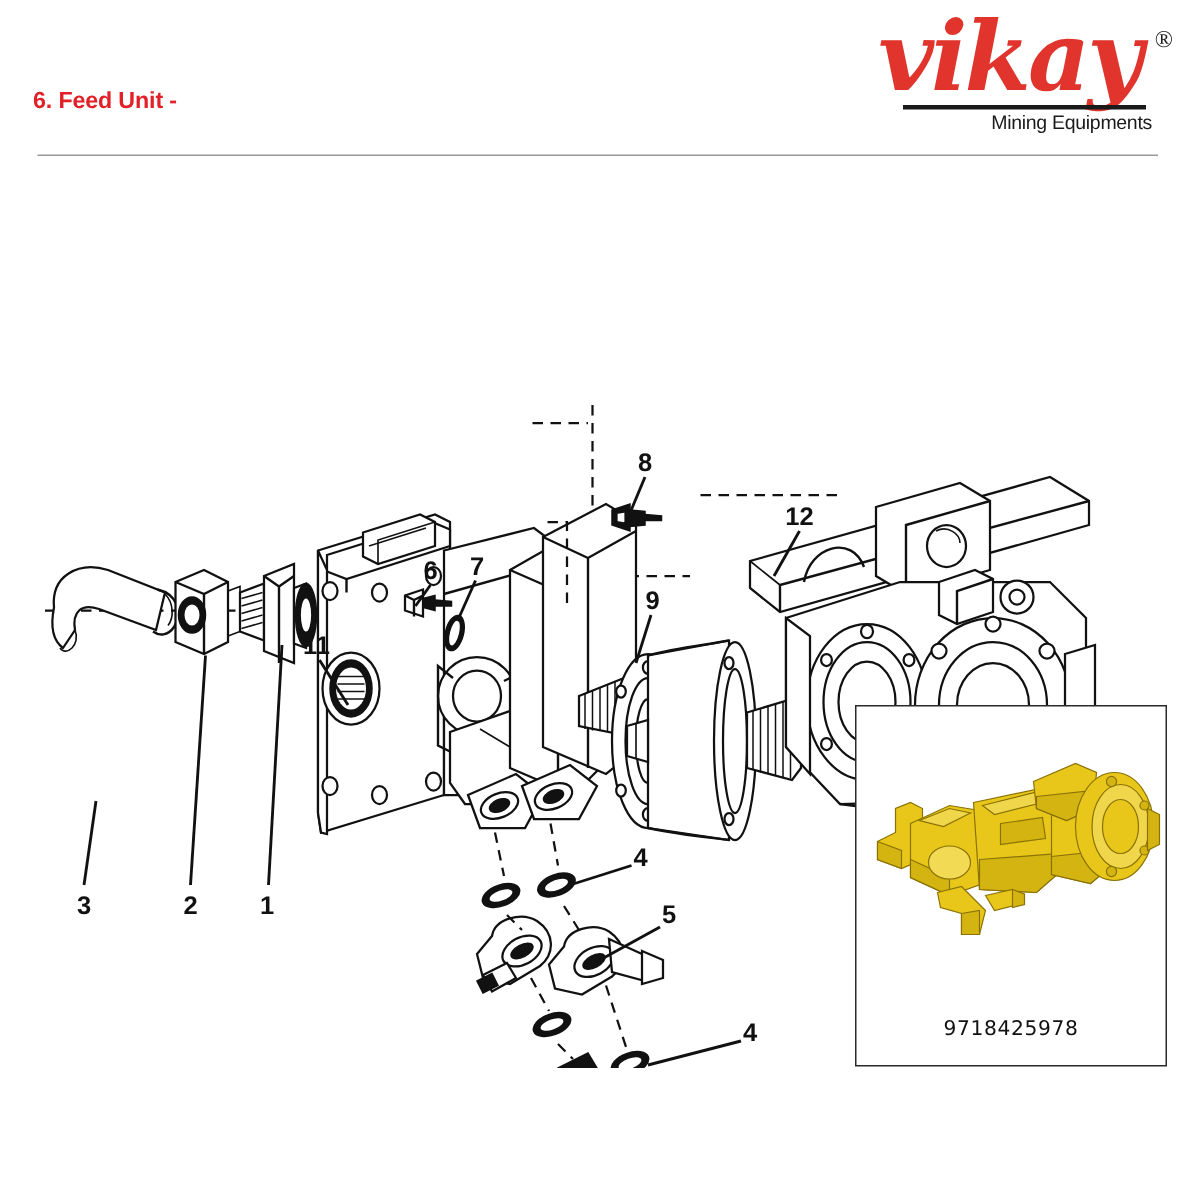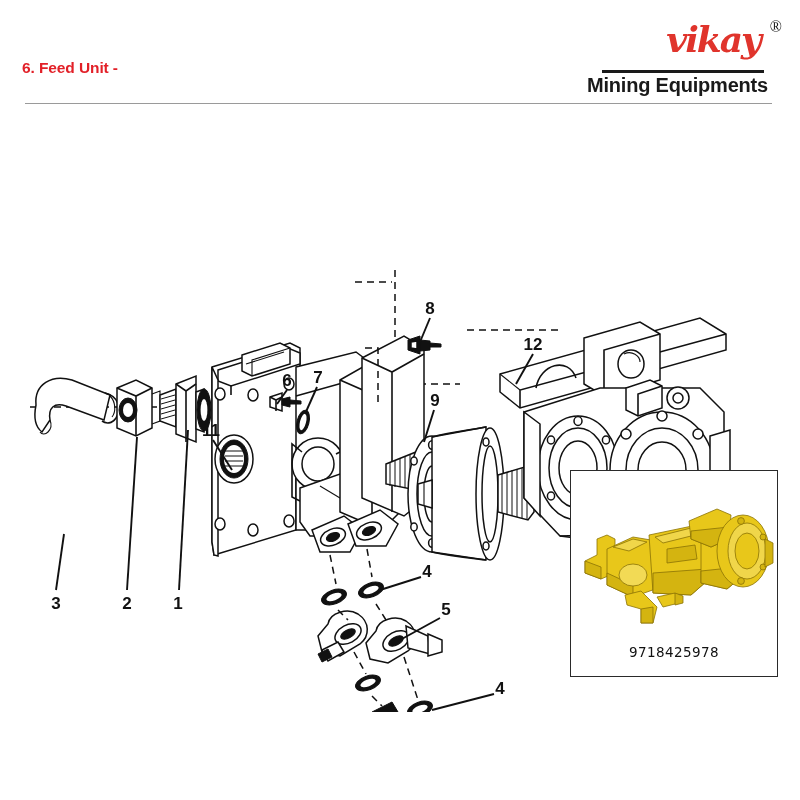--- a/index.html
+++ b/index.html
@@ -39,43 +39,43 @@
     right: 16px; top: 12px;
     width: 200px; height: 84px;
   }
   #logo-word {
     position: absolute;
     right: 24px; top: -2px;
     color: #e0342c;
     font-family: "DejaVu Serif", serif;
     font-weight: bold;
     font-style: italic;
-    font-size: 36px;
+    font-size: 64px;
     line-height: 58px;
     letter-spacing: -2px;
   }
   #logo-reg {
     position: absolute;
     right: 2px; top: 6px;
     font-size: 16px;
     color: #1a1a1a;
     font-family: "Liberation Serif", serif;
   }
   #logo-rule {
     position: absolute;
     right: 20px; top: 58px;
     width: 162px; height: 3px;
     background: #1a1a1a;
   }
   #logo-sub {
     position: absolute;
     right: 16px; top: 62px;
     color: #1a1a1a;
-    font-weight: bold;
-    font-size: 20px;
+    font-weight: normal;
+    font-size: 13px;
     letter-spacing: -0.2px;
     white-space: nowrap;
   }
   #header-rule {
     position: absolute;
     left: 25px; top: 103px;
     width: 747px; height: 1px;
     background: #9a9a9a;
   }
 
@@ -96,21 +96,21 @@
   .dash    { fill: none; stroke: #111111; stroke-width: 1.5;
              stroke-dasharray: 7 5; stroke-linecap: butt; }
   .leader  { fill: none; stroke: #111111; stroke-width: 1.9; }
   .calnum  { font-family: "Liberation Sans", sans-serif;
              font-weight: bold; font-size: 17px; fill: #111111; }
 
   
   #inset {
     position: absolute;
     left: 570px; top: 470px;
-    width: 208px; height: 207px;
+    width: 208px; height: 241px;
     border: 1.5px solid #2a2a2a;
     background: #ffffff;
     box-sizing: border-box;
   }
   #inset-photo {
     position: absolute;
     left: 0; top: 6px;
     width: 205px; height: 150px;
   }
   #inset-caption {

